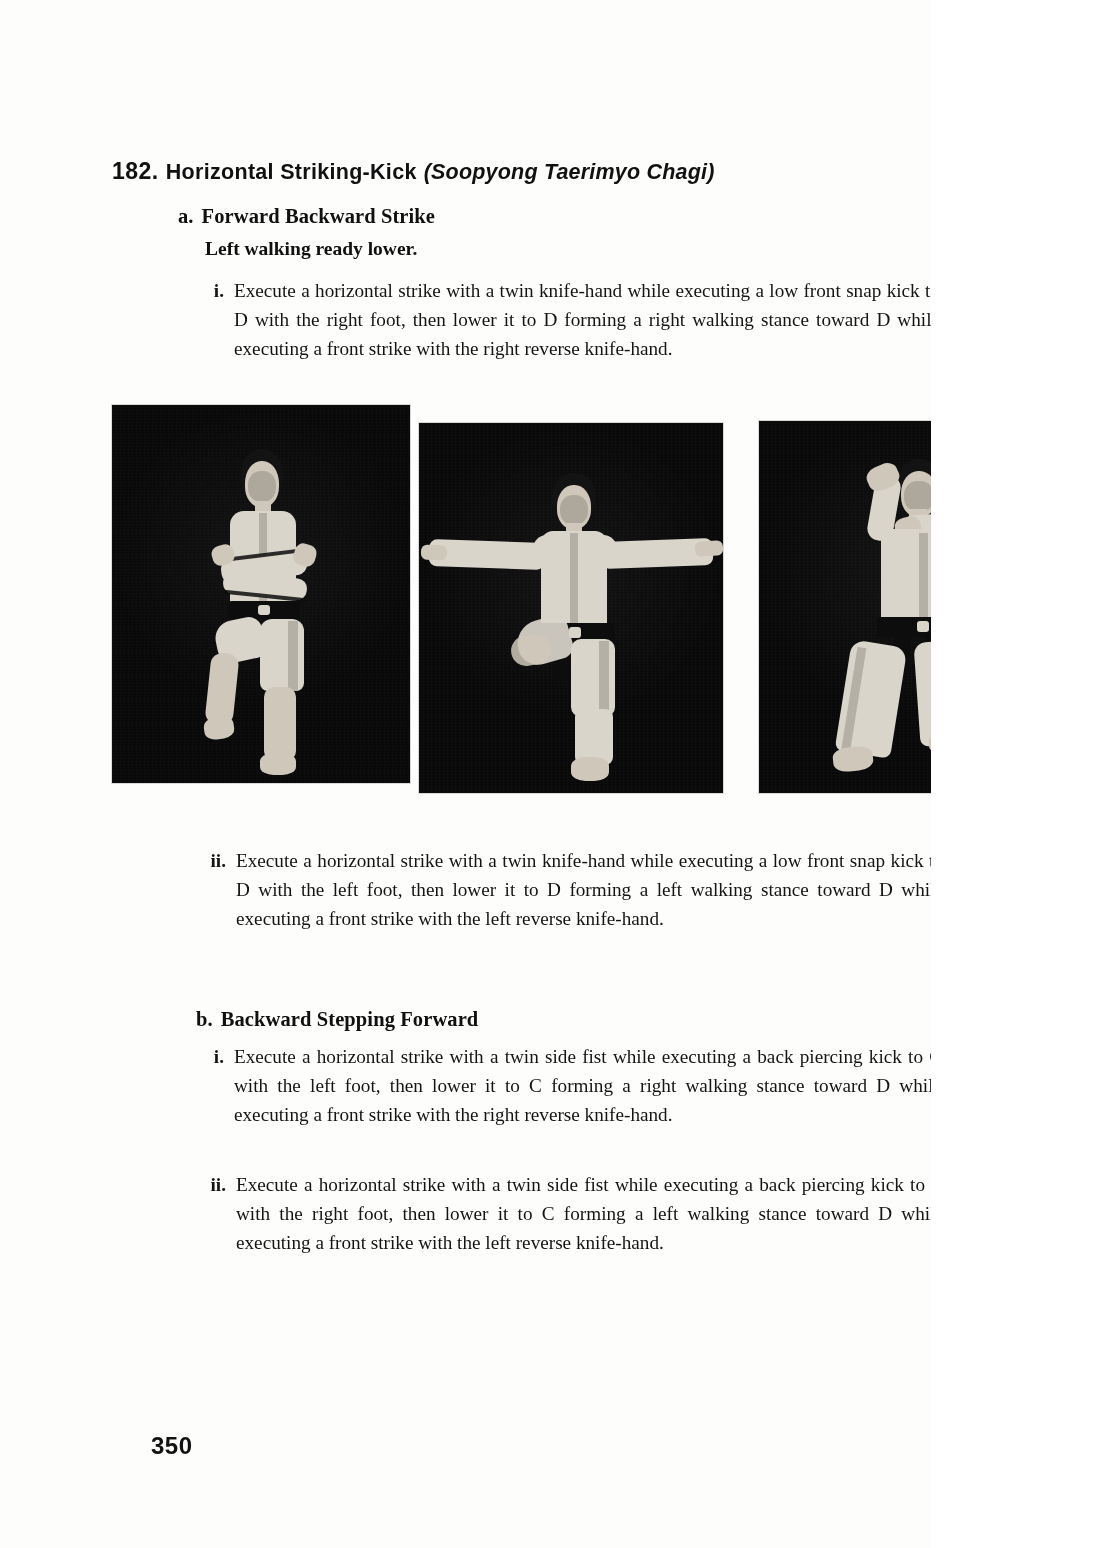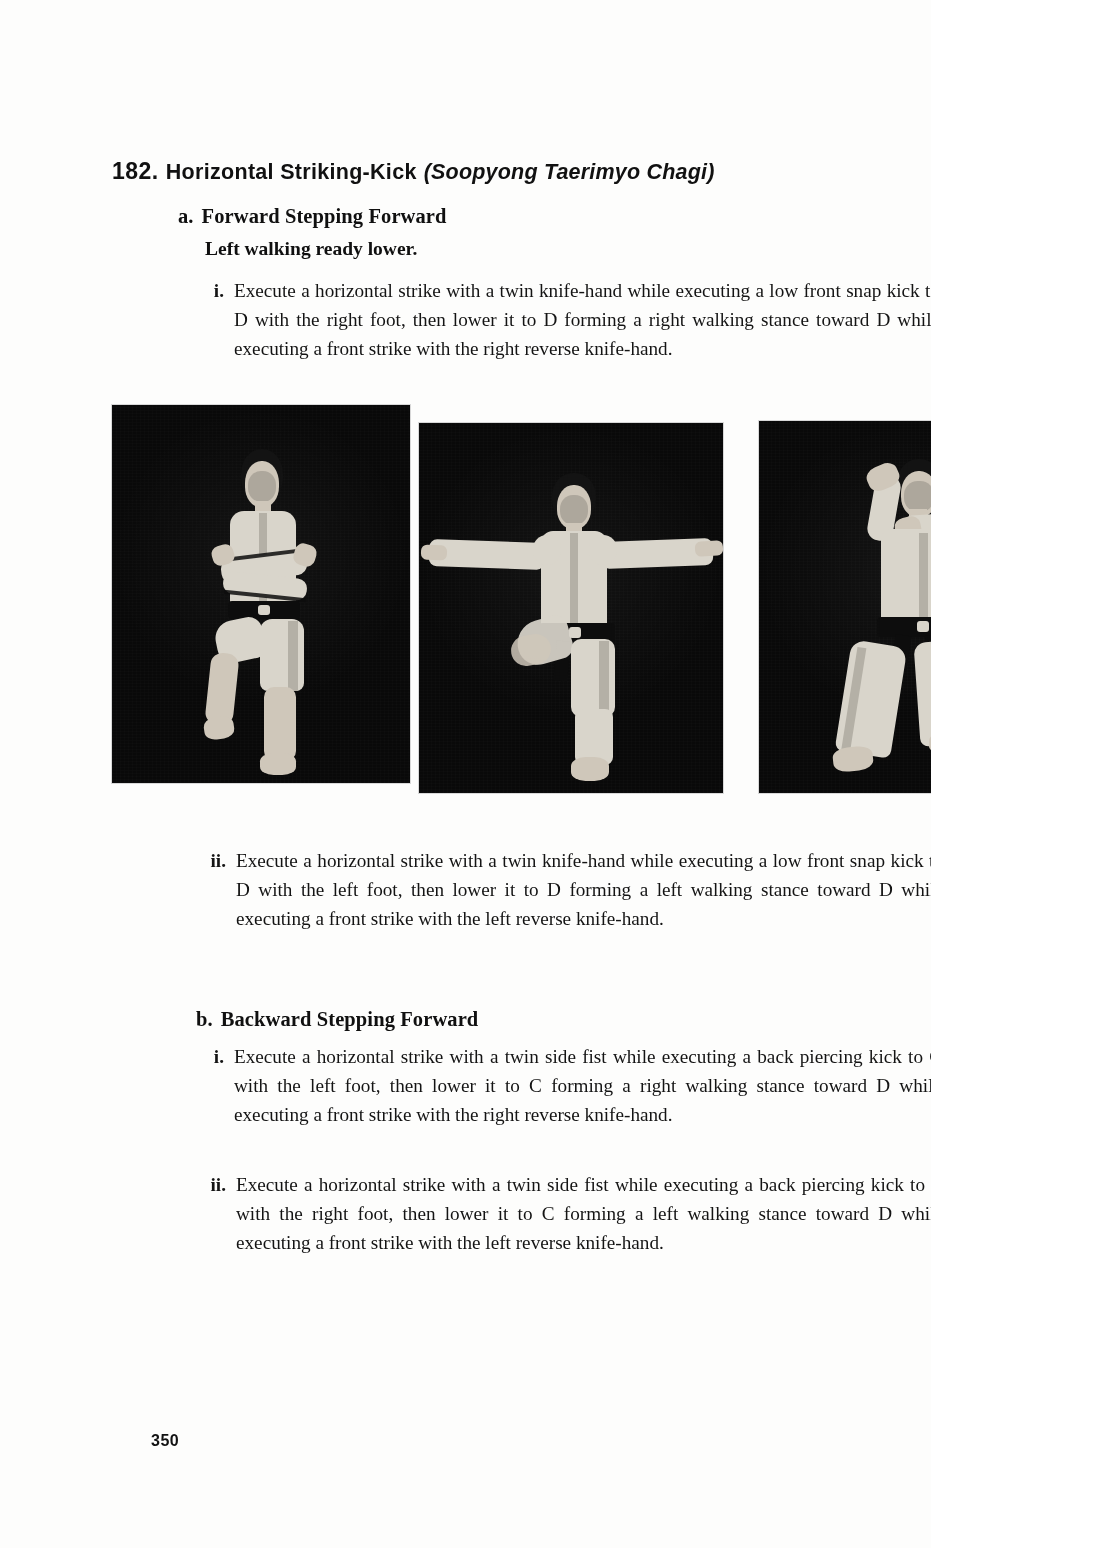--- a/index.html
+++ b/index.html
@@ -145,36 +145,36 @@
   }
   .soft { border-radius: 38%; }
 
   
   .page-number {
     position: absolute;
     left: 151px;
     top: 1432px;
     font-family: "Liberation Sans", sans-serif;
     font-weight: bold;
-    font-size: 16px;
+    font-size: 24px;
     color: #121212;
     letter-spacing: 0.5px;
   }
 </style>
 </head>
 <body>
 
 <div class="page">
 
   <div class="section-heading">
     <span class="num">182.</span><span class="title">Horizontal Striking-Kick</span><span class="romanized">(Soopyong Taerimyo Chagi)</span>
   </div>
 
   <div class="sub-heading" id="sub-heading-a">
-    <span class="marker">a.</span><span>Forward Stepping Forward</span>
+    <span class="marker">a.</span><span>Forward Backward Strike</span>
   </div>
 
   <div class="stance-note">Left walking ready lower.</div>
 
   <div class="instruction" id="instr-a-i">
     <span class="numeral">i.</span>
     <span class="body">Execute a horizontal strike with a twin knife-hand while executing a low front snap kick to D with the right foot, then lower it to D forming a right walking stance toward D while executing a front strike with the right reverse knife-hand.</span>
   </div>
 
   <div class="photo" id="photo-1">

